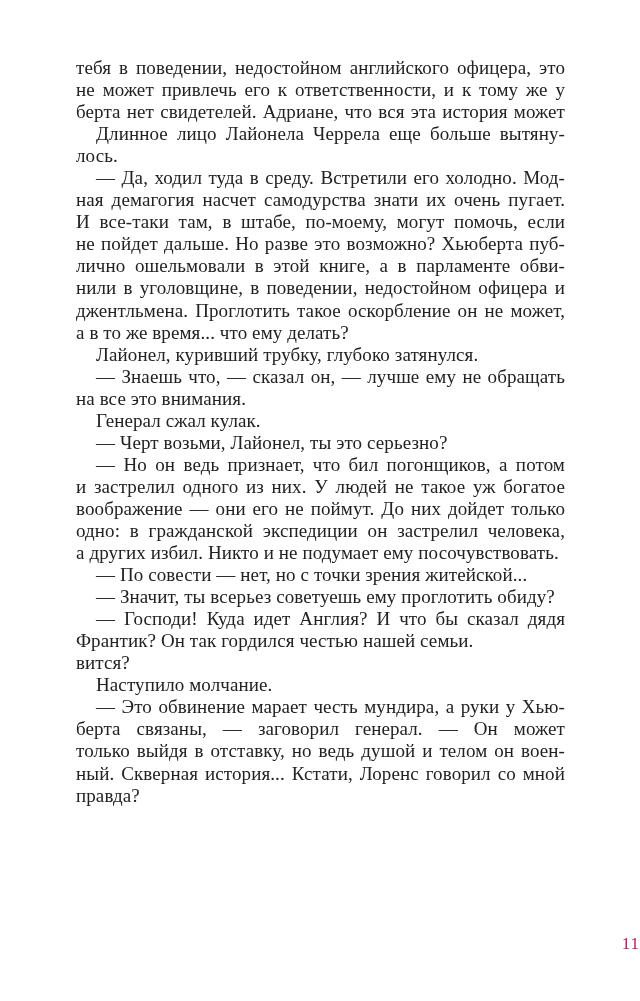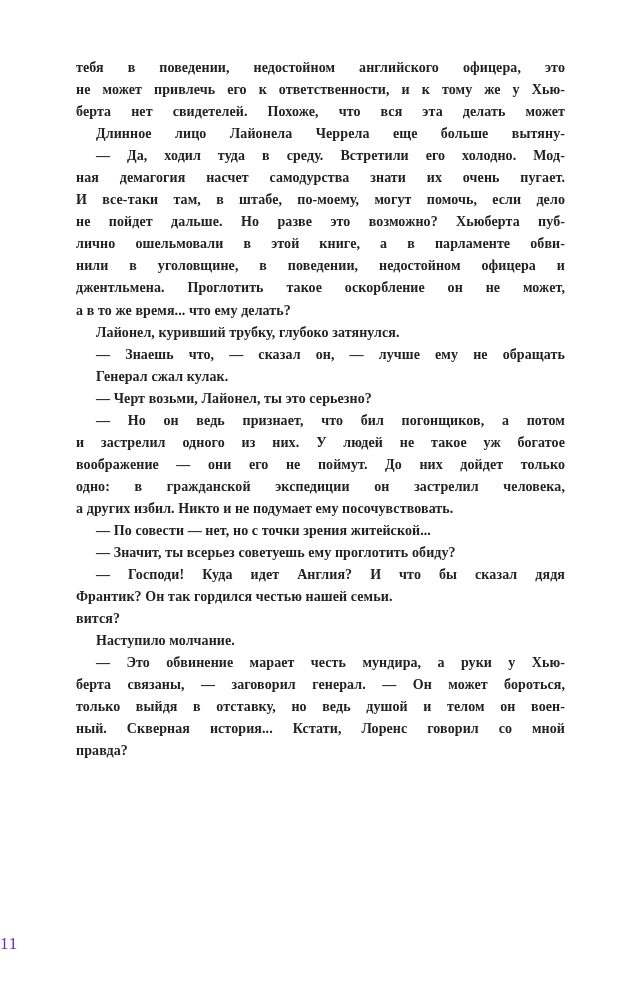--- a/index.html
+++ b/index.html
@@ -20,74 +20,75 @@
     position: absolute;
     left: 76px;
     top: 57px;
     width: 489px;
   }
   .paragraph {
     margin: 0;
     padding: 0;
   }
   .line {
-    font-size: 14px;
+    font-size: 19px;
     line-height: 22.05px;
     height: 22.05px;
     text-align: justify;
     text-align-last: justify;
     overflow: hidden;
     letter-spacing: 0.1px;
-    font-weight: bold;
   }
   .line.last {
     text-align-last: left;
   }
   .line.indent {
     padding-left: 20px;
   }
   .page-number {
     position: absolute;
     left: 0;
     top: 934px;
     width: 100%;
-    text-align: left;
+    text-align: right;
     font-size: 17px;
-    color: #6d28d9;
+    color: #be185d;
     letter-spacing: 1px;
   }
 </style>
 </head>
 <body>
 
 <div class="page">
   <div class="text-block" id="text-block">
       <div class="paragraph">
         <div class="line">тебя в поведении, недостойном английского офицера, это</div>
         <div class="line">не может привлечь его к ответственности, и к тому же у Хью-</div>
-        <div class="line">берта нет свидетелей. Похоже, что вся эта делать может</div>
+        <div class="line">берта нет свидетелей. Адриане, что вся эта история может</div>
       </div>
       <div class="paragraph">
         <div class="line indent">Длинное лицо Лайонела Черрела еще больше вытяну-</div>
+        <div class="line last">лось.</div>
       </div>
       <div class="paragraph">
         <div class="line indent">— Да, ходил туда в среду. Встретили его холодно. Мод-</div>
         <div class="line">ная демагогия насчет самодурства знати их очень пугает.</div>
         <div class="line">И все-таки там, в штабе, по-моему, могут помочь, если дело</div>
         <div class="line">не пойдет дальше. Но разве это возможно? Хьюберта пуб-</div>
         <div class="line">лично ошельмовали в этой книге, а в парламенте обви-</div>
         <div class="line">нили в уголовщине, в поведении, недостойном офицера и</div>
         <div class="line">джентльмена. Проглотить такое оскорбление он не может,</div>
         <div class="line last">а в то же время... что ему делать?</div>
       </div>
       <div class="paragraph">
         <div class="line indent last">Лайонел, куривший трубку, глубоко затянулся.</div>
       </div>
       <div class="paragraph">
         <div class="line indent">— Знаешь что, — сказал он, — лучше ему не обращать</div>
+        <div class="line last">на все это внимания.</div>
       </div>
       <div class="paragraph">
         <div class="line indent last">Генерал сжал кулак.</div>
       </div>
       <div class="paragraph">
         <div class="line indent last">— Черт возьми, Лайонел, ты это серьезно?</div>
       </div>
       <div class="paragraph">
         <div class="line indent">— Но он ведь признает, что бил погонщиков, а потом</div>
         <div class="line">и застрелил одного из них. У людей не такое уж богатое</div>

